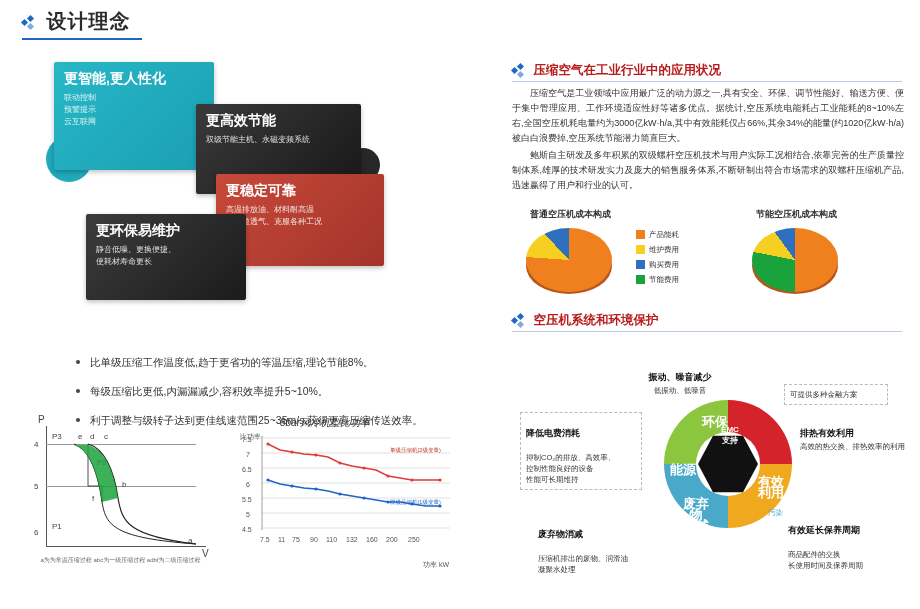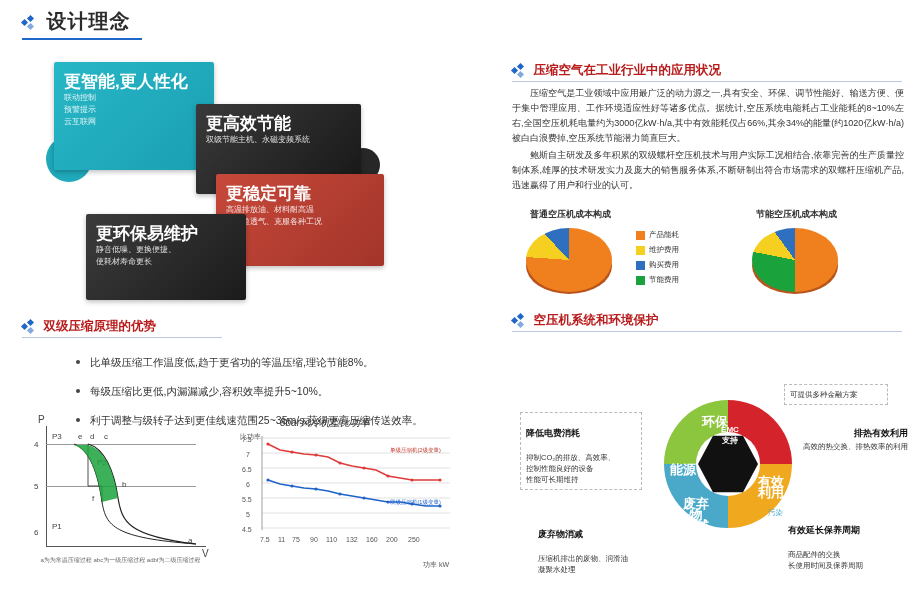--- a/index.html
+++ b/index.html
@@ -26,21 +26,21 @@
   .sq-mark i.a{left:0;top:4px;}
   .sq-mark i.b{left:6px;top:0px;}
   .sq-mark i.c{left:6px;top:8px;background:#7fa9e0;}
 
   .sec-head{position:absolute;font-size:12.5px;font-weight:bold;color:#b91c1c;}
   .sec-head .rule{position:absolute;left:0;top:19px;height:1px;background:#b9c9e2;}
 
   
   .puzzle{position:absolute;left:46px;top:62px;width:350px;height:230px;}
   .pz{position:absolute;border-radius:2px;box-shadow:0 2px 5px rgba(0,0,0,.25);}
-  .pz .t{position:absolute;left:10px;top:8px;font-size:17px;font-weight:bold;color:#fff;}
+  .pz .t{position:absolute;left:10px;top:8px;font-size:14px;font-weight:bold;color:#fff;}
   .pz .s{position:absolute;left:10px;top:30px;font-size:8px;line-height:12px;color:rgba(255,255,255,.85);}
   .pz1{left:8px;top:0px;width:160px;height:108px;background:linear-gradient(135deg,#27b7c6,#1a9fb2);}
   .pz2{left:150px;top:42px;width:165px;height:90px;background:linear-gradient(135deg,#3a3a3a,#171717);}
   .pz3{left:170px;top:112px;width:168px;height:92px;background:linear-gradient(135deg,#c7493a,#a3342a);}
   .pz4{left:40px;top:152px;width:160px;height:86px;background:linear-gradient(135deg,#3c3c3c,#1b1b1b);}
   .pz-center{
     position:absolute;left:120px;top:108px;width:92px;height:86px;
     background:linear-gradient(145deg,#2f2f2f,#0d0d0d);
     display:flex;align-items:center;justify-content:center;
     color:#fff;font-size:15px;font-weight:bold;letter-spacing:3px;line-height:22px;text-align:center;
@@ -70,21 +70,21 @@
   .lchart .xlab{position:absolute;right:0;bottom:-12px;font-size:7px;color:#555;}
   .lchart .tick{position:absolute;font-size:7px;color:#555;}
   .rtext{position:absolute;left:512px;top:86px;width:392px;font-size:9px;line-height:15px;color:#333;text-indent:18px;text-align:justify;}
 
   .pies{position:absolute;left:512px;top:208px;width:392px;height:86px;}
   .pie-title{position:absolute;font-size:9px;color:#333;font-weight:bold;}
   .pie{position:absolute;width:86px;height:64px;}
   .pie .disc{position:absolute;left:0;top:0;width:86px;height:64px;border-radius:50%;}
   .pie .side{position:absolute;left:0;top:10px;width:86px;height:56px;border-radius:50%;background:#b9551b;z-index:-1;}
   .legend{position:absolute;font-size:7.5px;color:#333;}
-  .legend div{display:flex;align-items:center;margin-bottom:5px;white-space:nowrap;}
+  .legend div{display:flex;align-items:flex-start;margin-bottom:5px;white-space:nowrap;}
   .legend i{display:inline-block;width:9px;height:9px;margin-right:4px;}
 
   
   .emc{position:absolute;left:512px;top:372px;width:398px;height:210px;}
   .ring{position:absolute;left:152px;top:28px;width:128px;height:128px;border-radius:50%;overflow:hidden;}
   .ring .q{position:absolute;width:64px;height:64px;}
   .ring .q1{left:64px;top:0;background:#d4232a;}
   .ring .q2{left:64px;top:64px;background:#f0a81e;}
   .ring .q3{left:0;top:64px;background:#4aa9c9;}
   .ring .q4{left:0;top:0;background:#8cc63f;}
@@ -134,25 +134,20 @@
     </div>
 
     <div class="pz pz4">
       <div class="t">更环保易维护</div>
       <div class="s" style="white-space:pre-line">静音低噪、更换便捷、
 使耗材寿命更长</div>
     </div>
 
   </div>
 
-  <div class="sec-head" style="left:22px;top:318px;width:200px;">
-    <span class="sq-mark"><i class="a"></i><i class="b"></i><i class="c"></i></span>
-    <span>双级压缩原理的优势</span>
-    <span class="rule" style="width:200px"></span>
-  </div>
 
   <ul class="bullets">
     <li>比单级压缩工作温度低,趋于更省功的等温压缩,理论节能8%。</li>
     <li>每级压缩比更低,内漏漏减少,容积效率提升5~10%。</li>
     <li>利于调整与级转子达到更佳线速范围25~35m/s,获得更高压缩传送效率。</li>
   </ul>
 
   <div class="pvchart">
     <div class="axline" style="left:28px;top:8px;width:1px;height:120px;"></div>
     <div class="axline" style="left:28px;top:128px;width:160px;height:1px;"></div>
@@ -308,33 +303,37 @@
 
     <div class="qlbl" style="left:188px;top:44px;width:30px;">环保</div>
     <div class="qlbl" style="left:244px;top:104px;width:30px;white-space:pre-line">有效
 利用</div>
     <div class="qlbl" style="left:166px;top:126px;width:36px;white-space:pre-line">废弃物
 消减</div>
     <div class="qlbl" style="left:156px;top:92px;width:30px;">能源</div>
 
     <div class="outlbl" style="left:256px;top:136px;color:#4aa9c9;">污染</div>
 
+    <div class="sat" style="left:108px;top:0px;width:120px;text-align:center;">
+      <b>振动、噪音减少</b>
+      <span>低振动、低噪音</span>
+    </div>
 
     <div class="sat satbox" style="left:272px;top:12px;width:92px;">
       <span>可提供多种金融方案</span>
     </div>
 
     <div class="sat satbox" style="left:8px;top:40px;width:110px;white-space:pre-line;">
       <b>降低电费消耗</b>
       <span>抑制CO₂的排放、高效率、
 控制性能良好的设备
 性能可长期维持</span>
     </div>
 
-    <div class="sat" style="left:288px;top:56px;width:108px;text-align:right;">
+    <div class="sat" style="left:288px;top:56px;width:108px;">
       <b>排热有效利用</b>
       <span>高效的热交换、排热效率的利用</span>
     </div>
 
     <div class="sat" style="left:276px;top:142px;width:118px;white-space:pre-line;">
       <b>有效延长保养周期</b>
       <span>商品配件的交换
 长使用时间及保养周期</span>
     </div>
 

